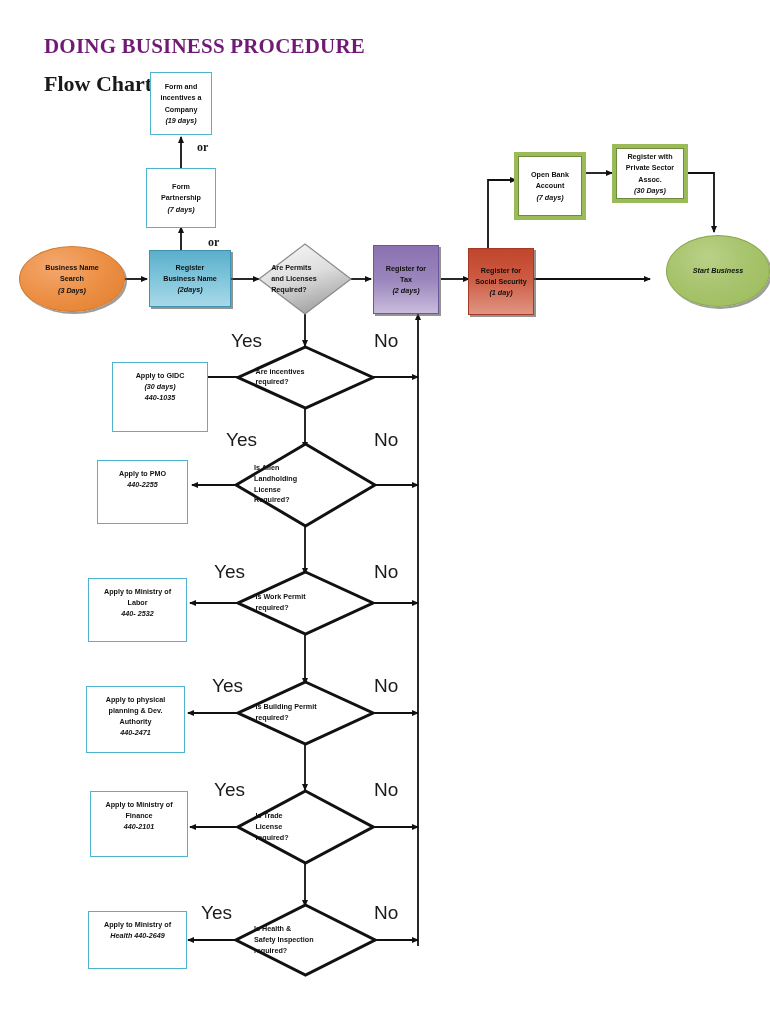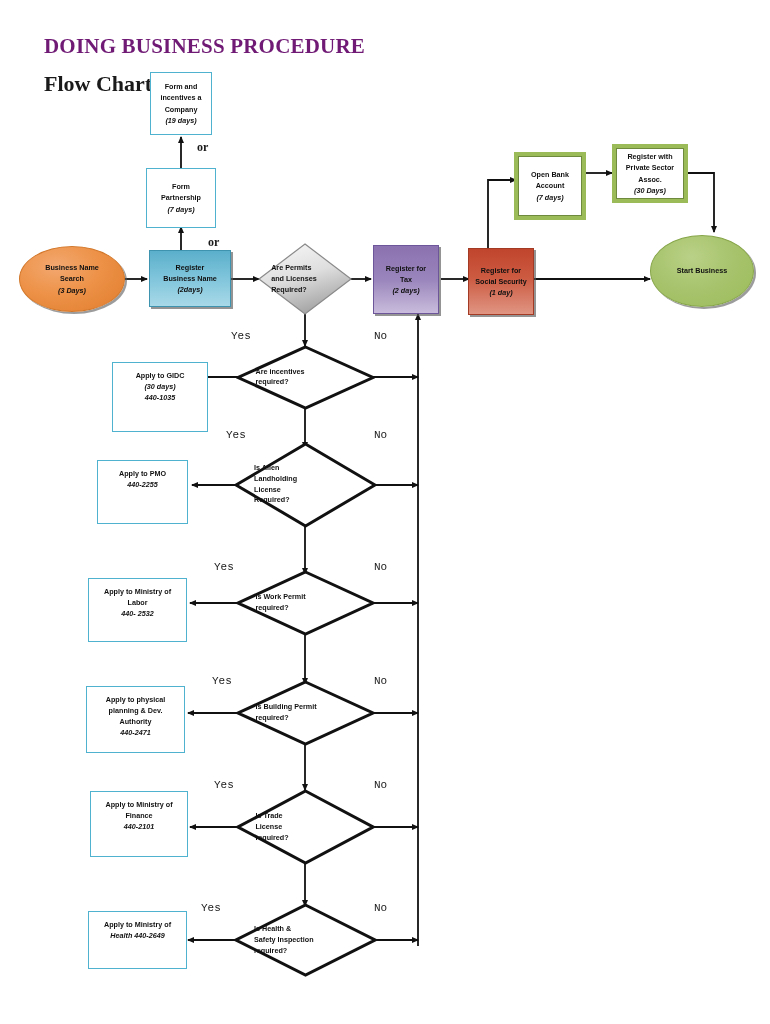--- a/index.html
+++ b/index.html
@@ -151,22 +151,22 @@
     font-family: "Liberation Sans", sans-serif;
     font-size: 7.2px;
     font-weight: bold;
     color: #111;
     line-height: 1.5;
     pointer-events: none;
   }
 
   
   .branch-label {
-    font-family: Liberation Mono, monospace;
-    font-size: 11px;
+    font-family: Liberation Sans, sans-serif;
+    font-size: 19px;
     color: #1a1a1a;
     white-space: nowrap;
   }
   .or-label {
     font-family: "Liberation Serif", serif;
     font-size: 12px;
     font-weight: bold;
     color: #1a1a1a;
     white-space: nowrap;
   }
@@ -336,21 +336,21 @@
     <div class="inner">
       <div class="node-text">
         <div>Register with</div>
         <div>Private Sector</div>
         <div>Assoc.</div>
         <div class="it">(30 Days)</div>
       </div>
     </div>
   </div>
 
-  <div class="abs oval oval-green" style="left:650px; top:235px; width:104px; height:72px;">
+  <div class="abs oval oval-green" style="left:666px; top:235px; width:104px; height:72px;font-style:italic;">
     <div class="node-text">
       <div>Start Business</div>
     </div>
   </div>
 
   <div class="abs branch-label" style="left:231px; top:330px;">Yes</div>
   <div class="abs branch-label" style="left:374px; top:330px;">No</div>
 
   <div class="abs teal-box topalign" style="left:92px; top:362px; width:96px; height:70px;margin-left:20px;">
     <div class="inner">

